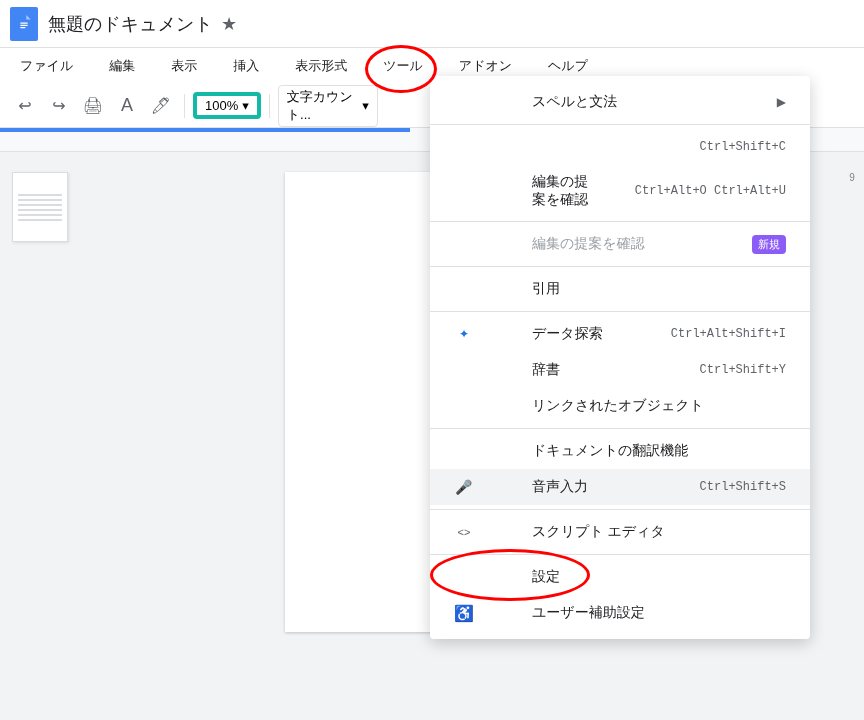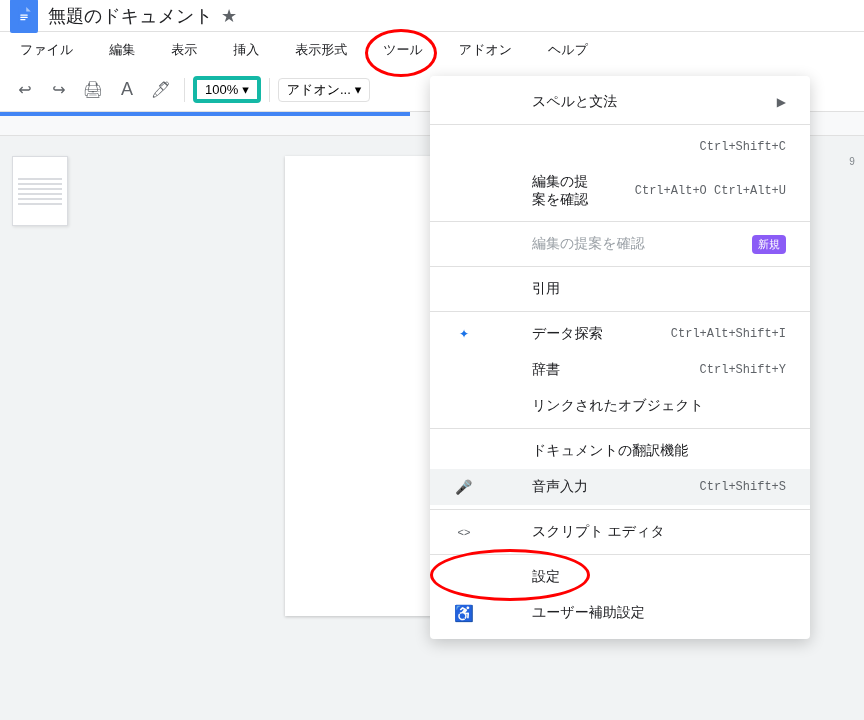--- a/index.html
+++ b/index.html
@@ -10,21 +10,21 @@
       font-family: 'Arial', sans-serif;
       overflow: hidden;
       position: relative;
     }
 
     
     .title-bar {
       display: flex;
       align-items: center;
       background: #fff;
-      height: 32px;
+      height: 48px;
       padding: 0 10px;
       border-bottom: 1px solid #e0e0e0;
     }
     .doc-icon {
       width: 28px;
       height: 34px;
       background: #4285f4;
       border-radius: 2px;
       display: flex;
       align-items: center;
@@ -332,21 +332,21 @@
   <div class="toolbar-btn">🖨</div>
   <div class="toolbar-btn" style="font-size:18px;">A</div>
   <div class="toolbar-btn">🖊</div>
   <div class="toolbar-separator"></div>
   <div class="zoom-selector">
     <span>100%</span>
     <span>▾</span>
   </div>
   <div class="toolbar-separator"></div>
   <div class="style-selector">
-    <span>アドオン...</span>
+    <span>文字カウント...</span>
     <span>▾</span>
   </div>
 </div>
 
 <div class="ruler">
   <div class="ruler-blue-bar"></div>
 </div>
 
 <div class="main-area">
 

